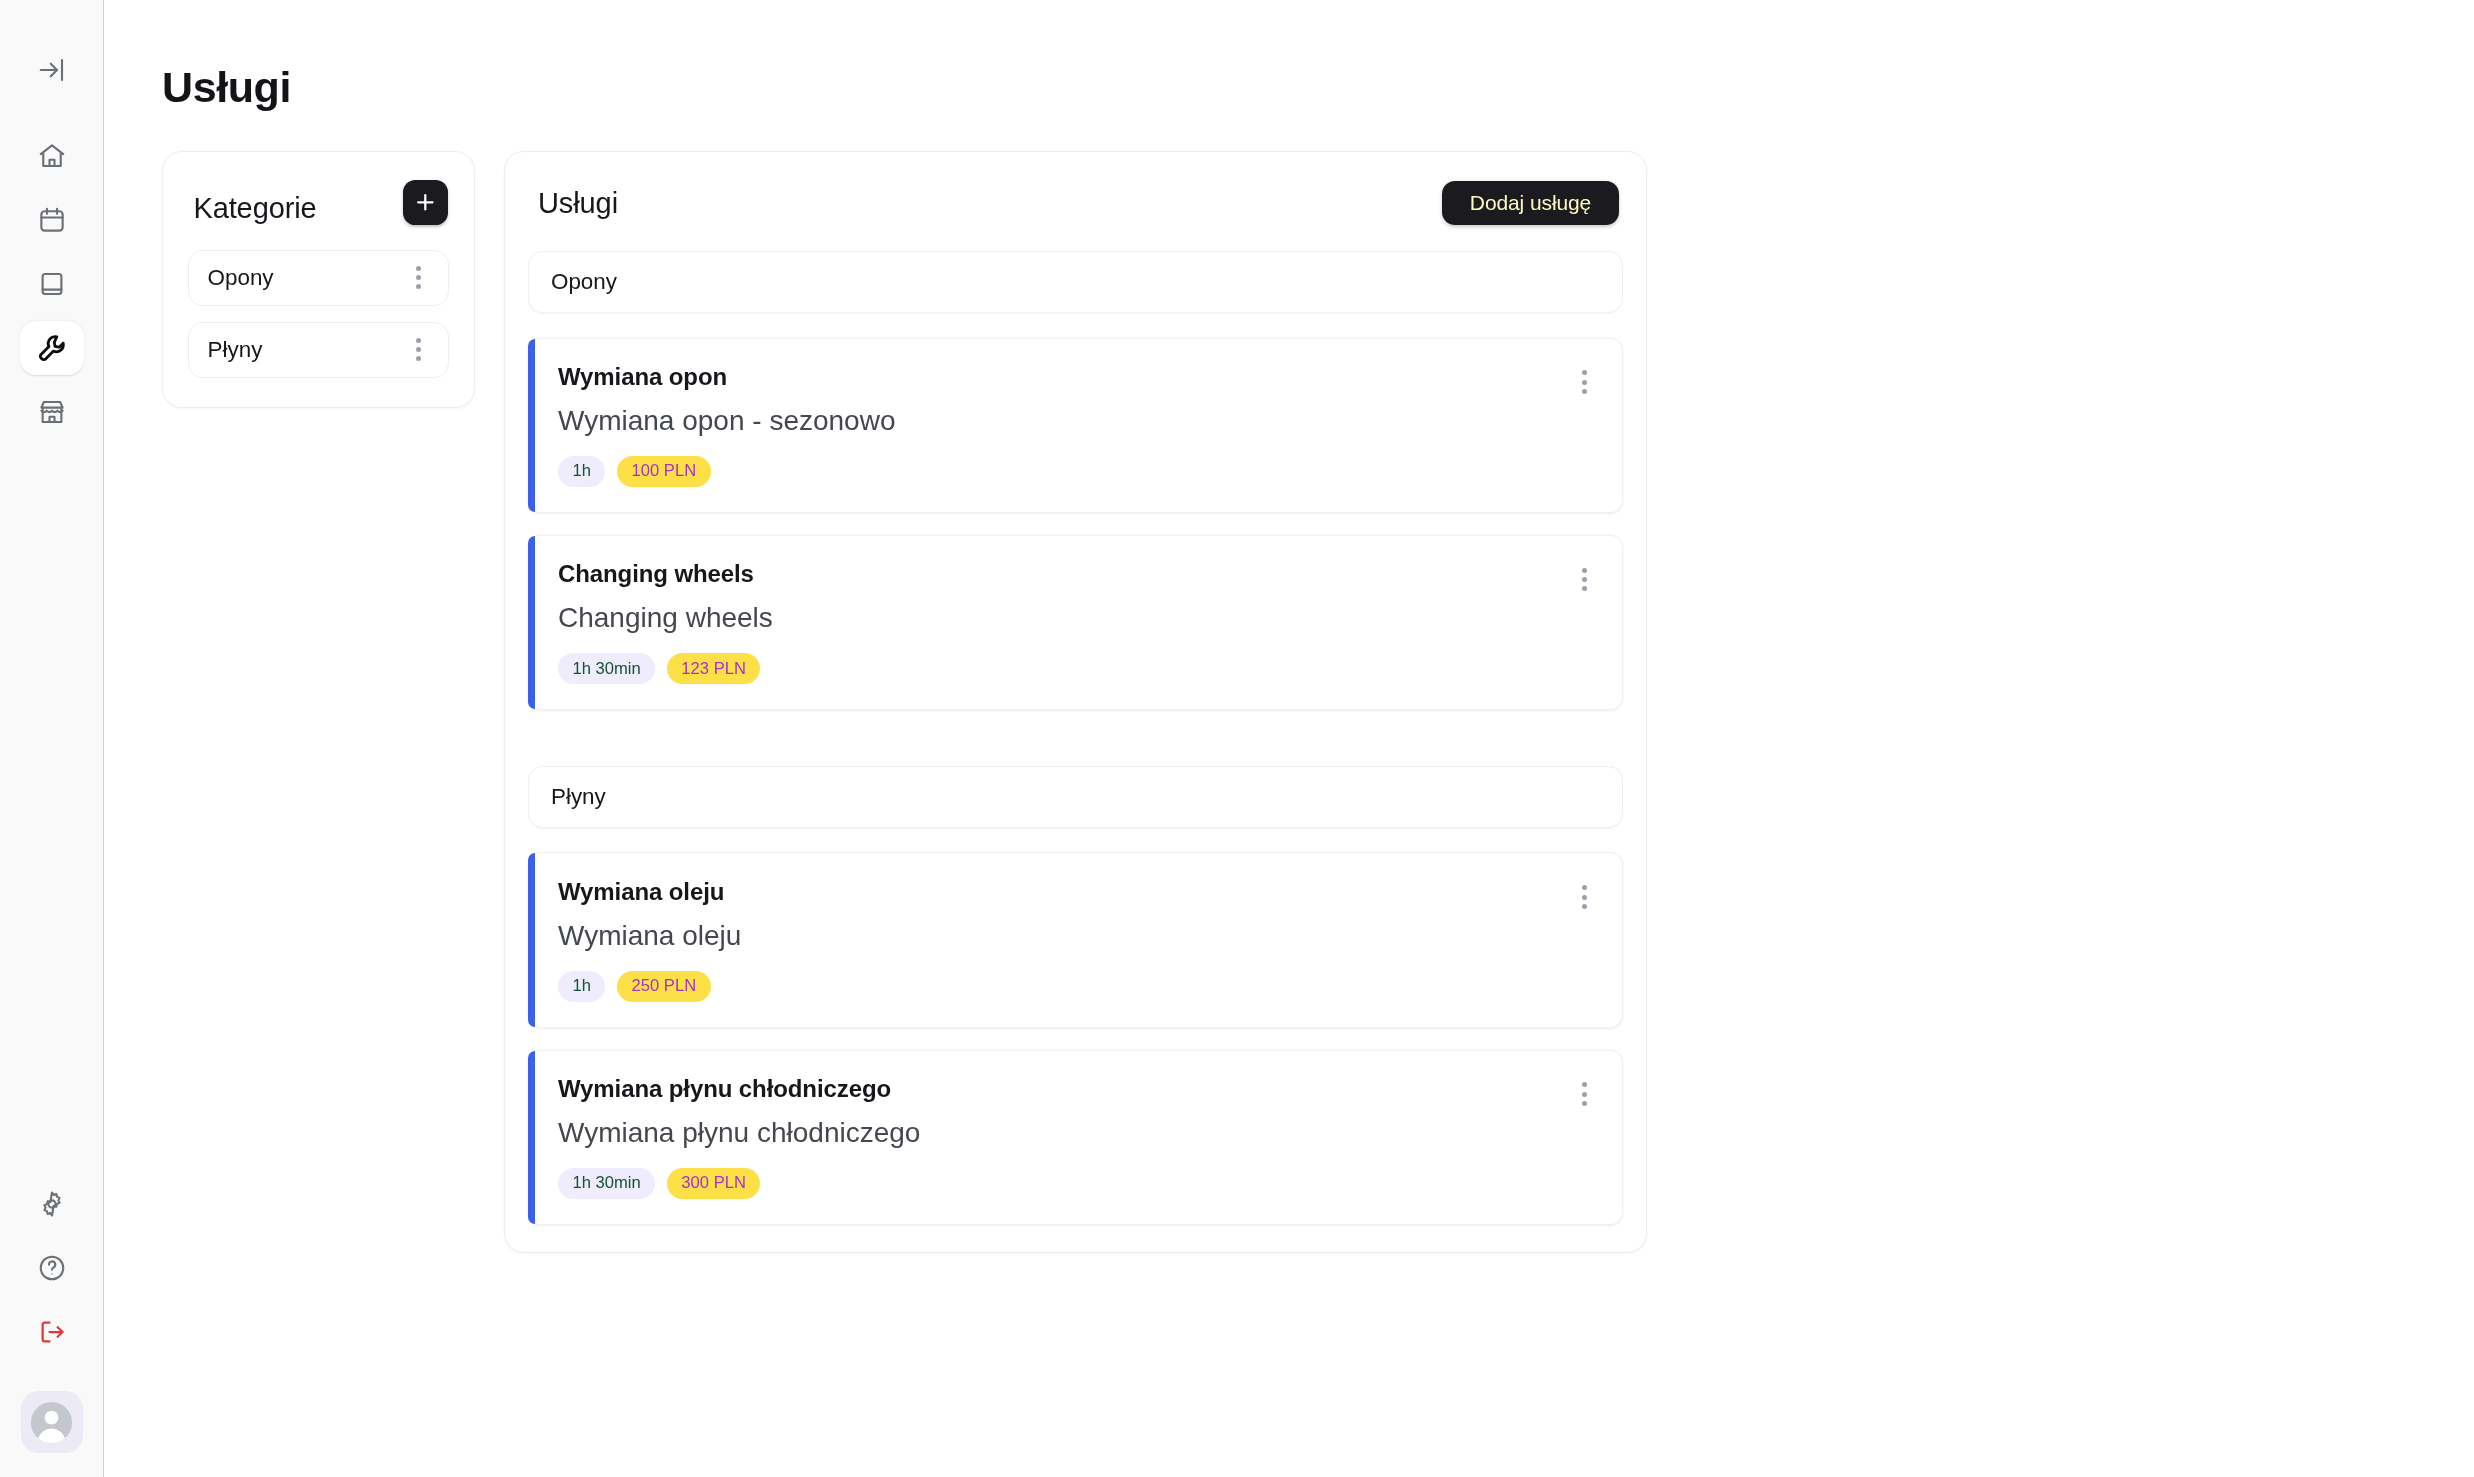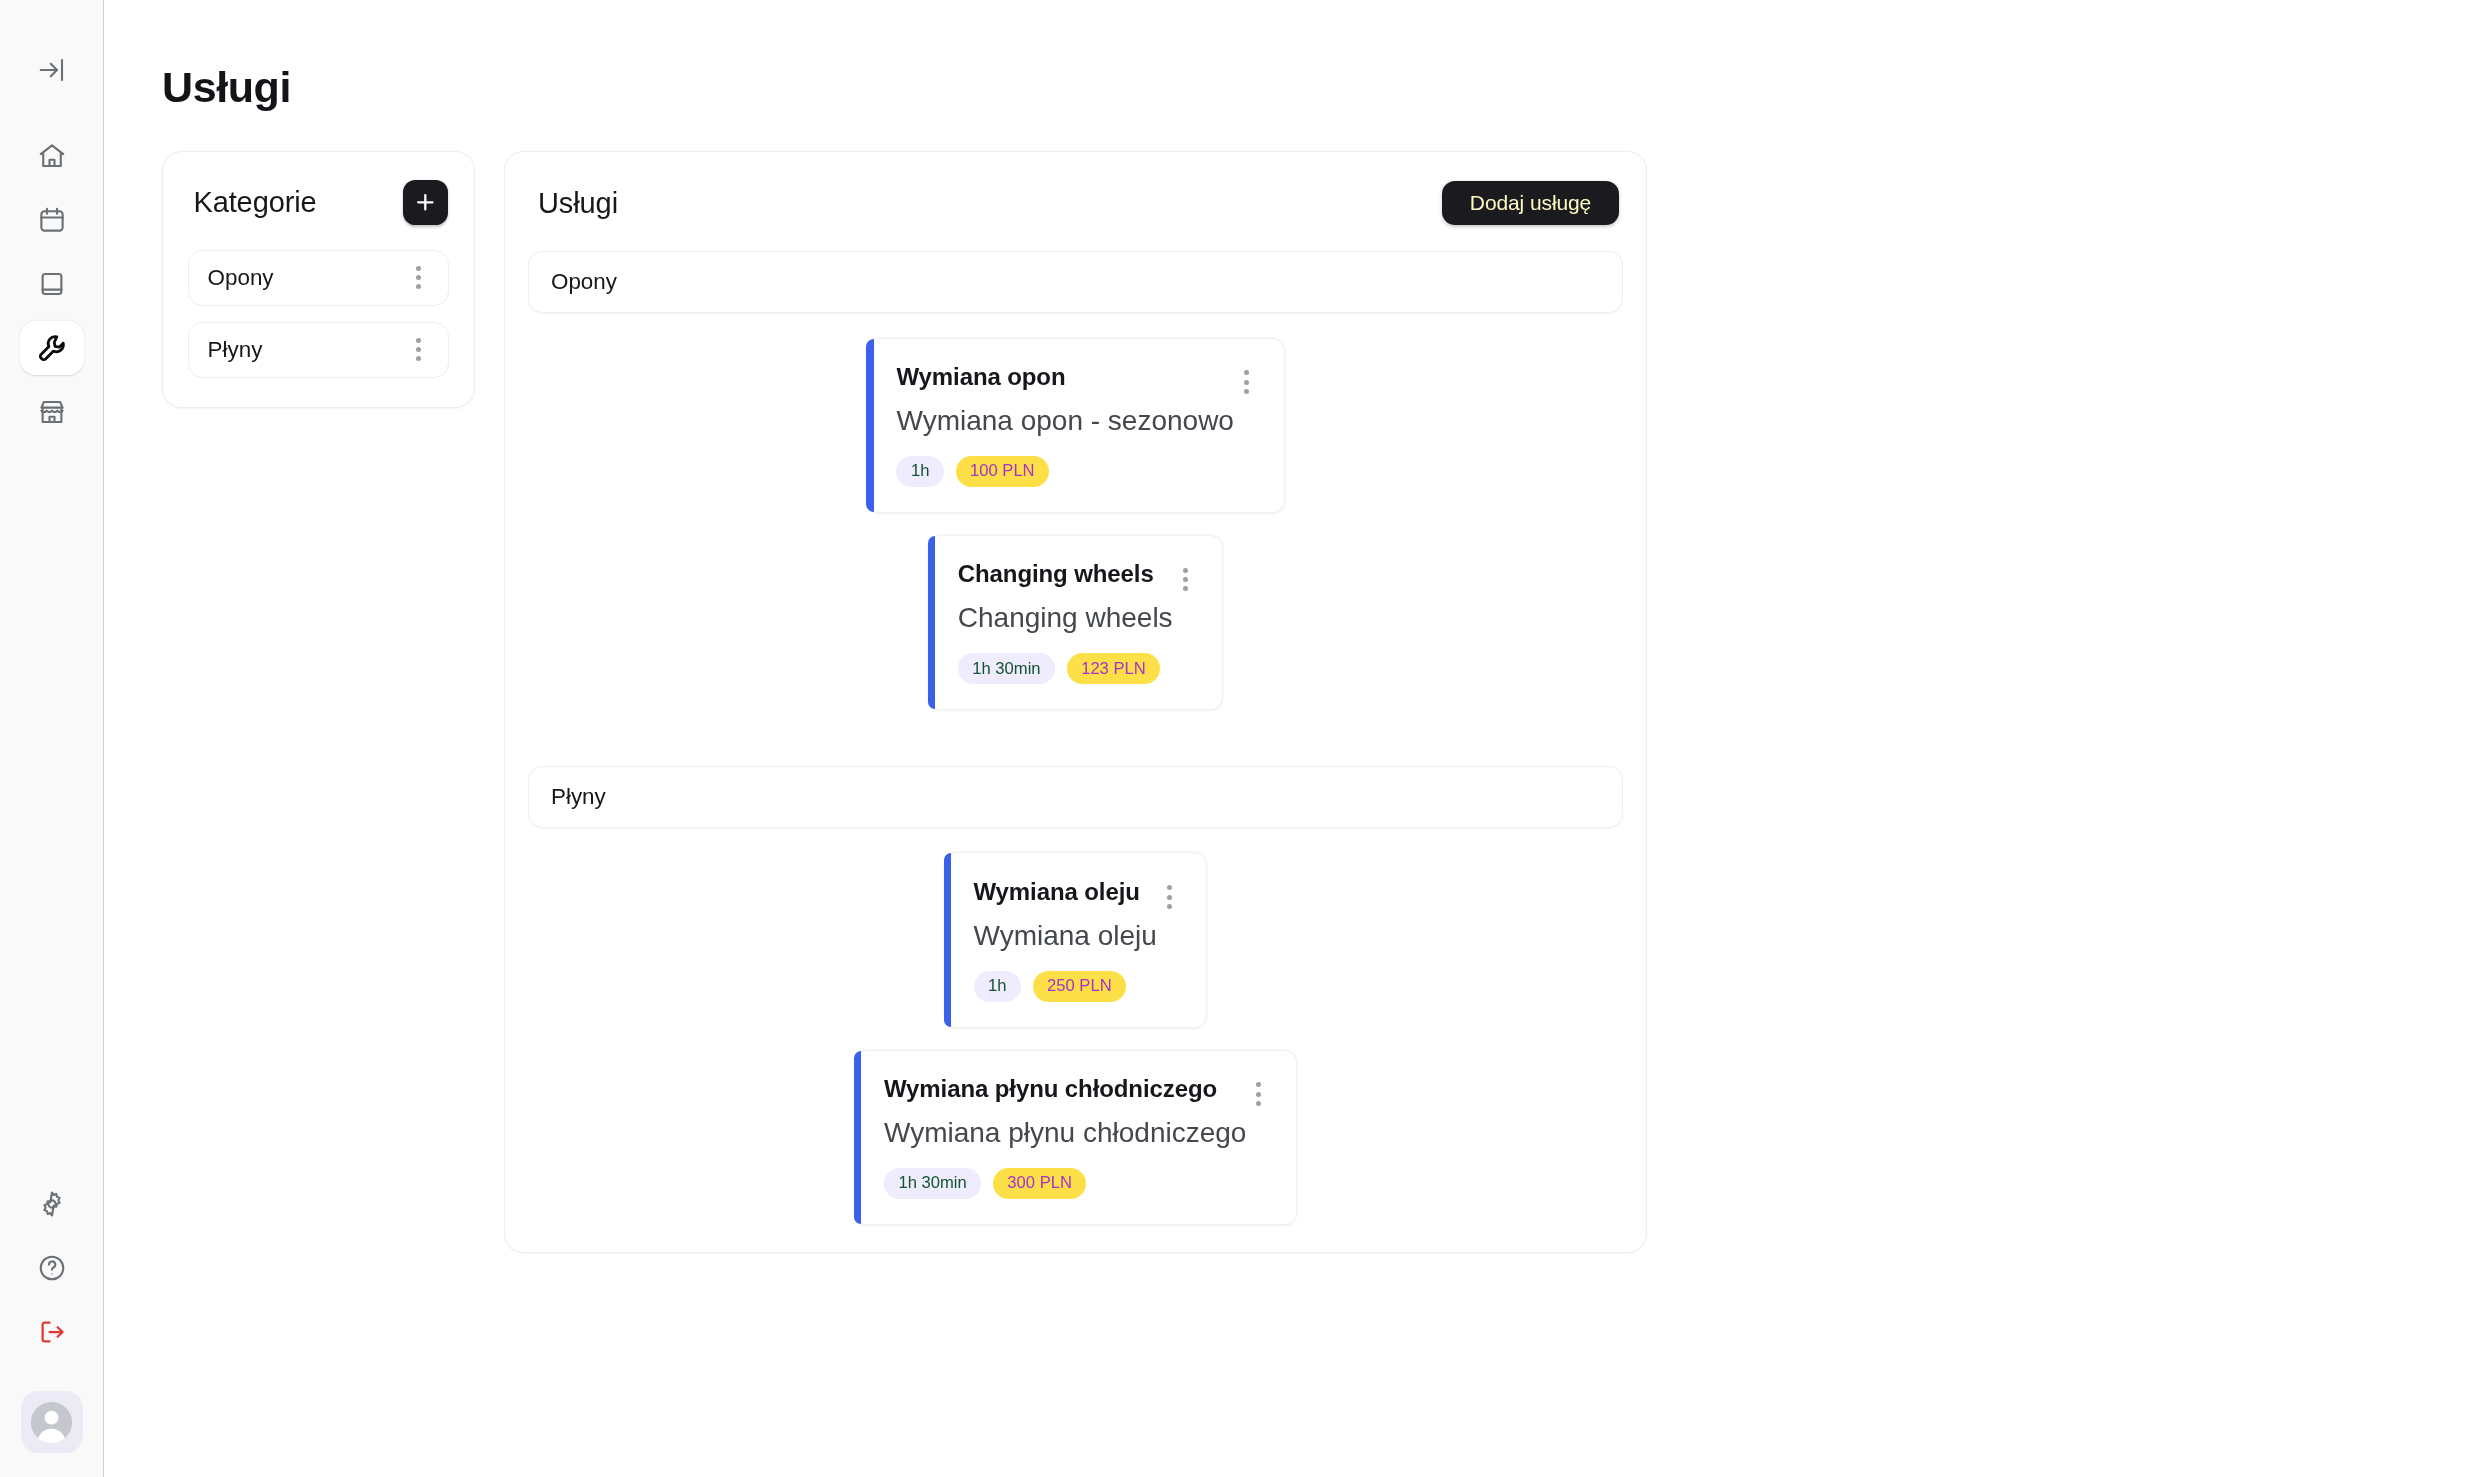--- a/index.html
+++ b/index.html
@@ -53,21 +53,21 @@
 
   .columns { display: flex; align-items: flex-start; gap: 29px; margin-top: 41px; }
 
   
   .card {
     background: #ffffff; border: 1.4px solid #eceef1; border-radius: 20px;
     box-shadow: 0 0.7px 2.2px rgba(17,20,24,.045);
   }
   .cat-card { width: 313px; padding: 24.6px 24.6px 29px 24.6px; flex: 0 0 313px; }
   .cat-head {
-    display: flex; align-items: center; justify-content: space-between;
+    display: flex; align-items: flex-end; justify-content: space-between;
     padding: 2.9px 1.4px 0 5.8px;
   }
   .cat-title { font-size: 29px; color: #16181c; font-weight: 400; letter-spacing: -0.1px; }
   .add-btn {
     width: 45px; height: 45px; border-radius: 12.3px; background: #1b1b1f;
     display: flex; align-items: center; justify-content: center; cursor: pointer;
     box-shadow: 0 1.4px 2.9px rgba(12,14,18,.25);
   }
   .add-btn svg { width: 24.6px; height: 24.6px; color: #ffffff; display: block; }
   .cat-list { margin-top: 24.6px; display: flex; flex-direction: column; gap: 16px; }
@@ -94,21 +94,21 @@
     box-shadow: 0 1.4px 3.6px rgba(12,14,18,.22);
   }
   .group { margin-top: 22px; }
   .group + .group { margin-top: 56px; }
   .group-head {
     height: 62px; border: 1.4px solid #eef0f2; border-radius: 14.5px; background: #fff;
     display: flex; align-items: center; padding: 0 22px;
     box-shadow: 0 0.7px 1.4px rgba(17,20,24,.04);
   }
   .group-head-label { font-size: 22.4px; color: #16181c; font-weight: 500; }
-  .svc-list { margin-top: 24.6px; display: flex; flex-direction: column; gap: 22px; align-items: center; }
+  .svc-list { margin-top: 24.6px; display: flex; flex-direction: column; gap: 22px; }
   .svc-item {
     position: relative; background: #fff; border-radius: 13px;
     border: 1.4px solid #f0f1f4; border-left: none;
     box-shadow: 0 0.7px 2.2px rgba(17,20,24,.07);
     padding: 24.6px 24.6px 24.6px 30px; min-height: 139px; cursor: pointer;
     display: flex; align-items: flex-start; justify-content: space-between;
   }
   .svc-item::before {
     content: ""; position: absolute; left: 0; top: 0; bottom: 0; width: 7.2px;
     background: #3b60ea; border-radius: 13px 0 0 13px;

